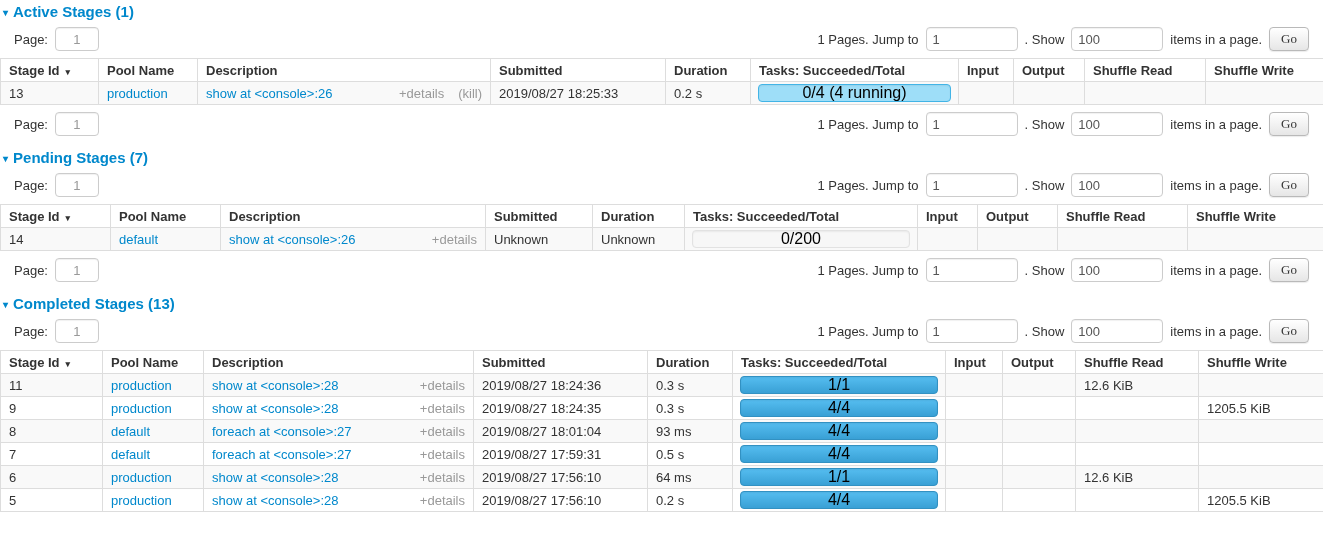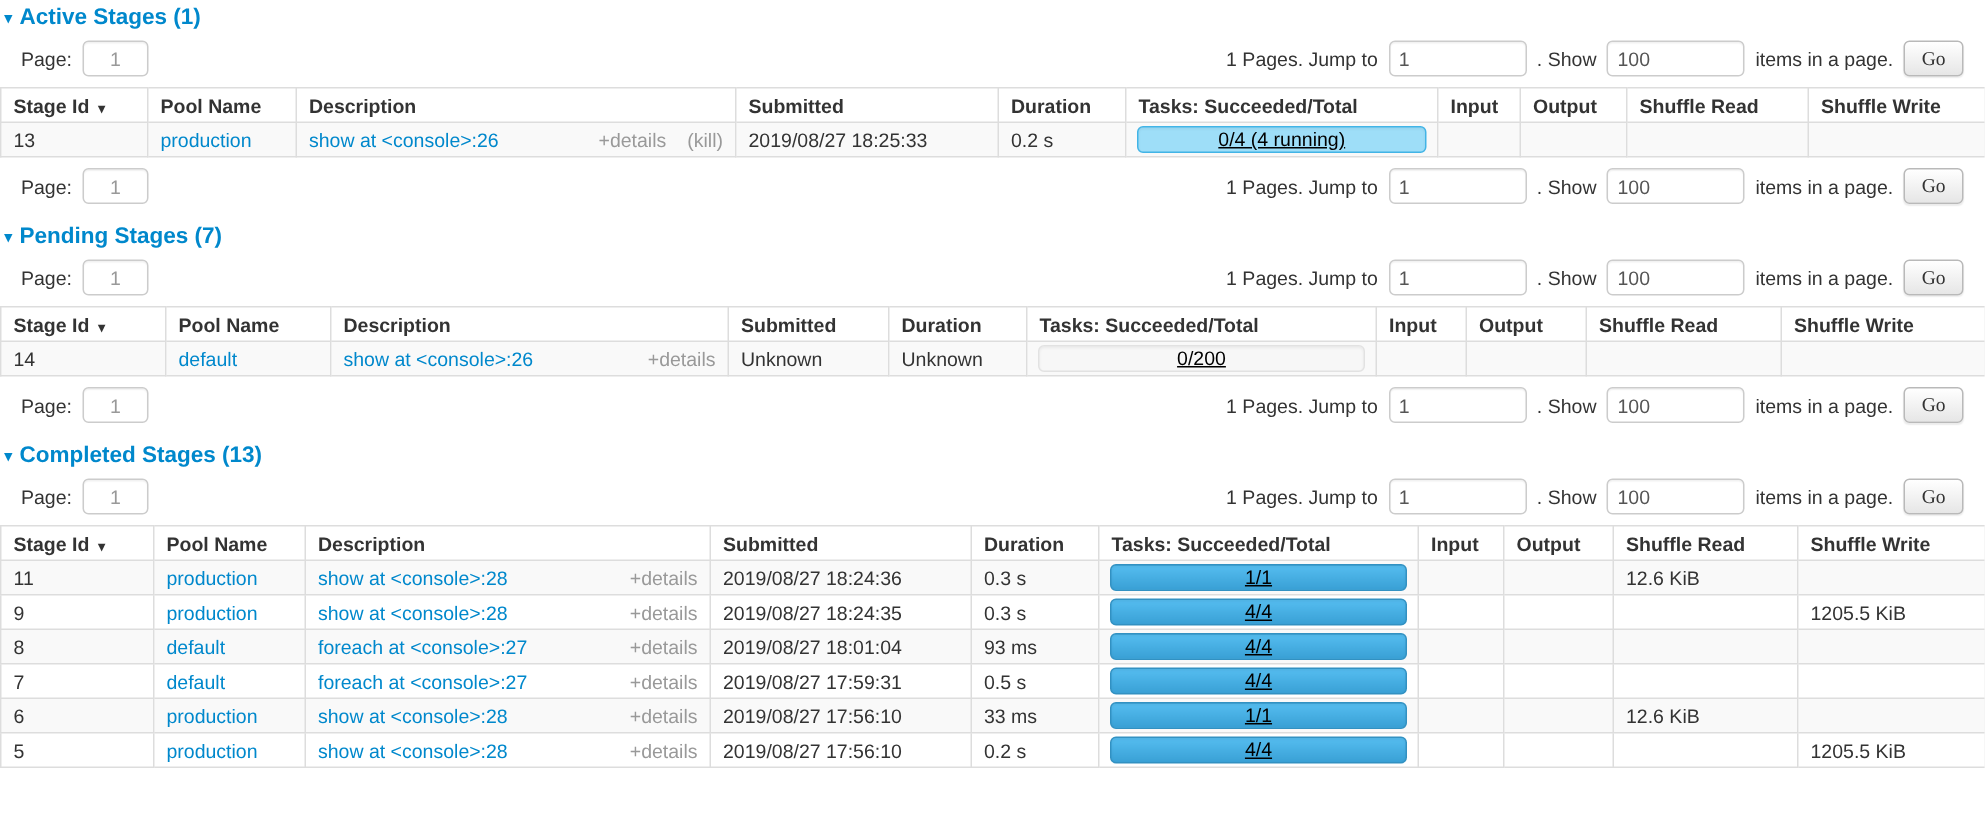--- a/index.html
+++ b/index.html
@@ -57,23 +57,22 @@
   .sort-arrow { margin-left: 6px; font-size: 9px; color: #333; }
 
   .desc-extra { float: right; }
   .muted { color: #999; cursor: pointer; }
   .desc-extra .muted + .muted { margin-left: 14px; }
 
   .tasks-td { padding: 2px 7px; }
   .progress {
     height: 16px; border: 1px solid #e2e2e2; border-radius: 4px;
     background: #f7f7f7; text-align: center;
-    font-size: 13px; line-height: 16px; color: #000;
+    font-size: 16px; line-height: 16px; color: #000;
     box-shadow: inset 0 1px 2px rgba(0,0,0,.06);
-    text-decoration: underline;
   }
   .progress.kind-running { background: #9edef8; border-color: #42b4e6; }
   .progress.kind-done {
     background: linear-gradient(#55bdf0, #39a0d5);
     border-color: #3291c2;
   }
 </style>
 </head>
 <body>
 
@@ -335,21 +334,21 @@
             <td></td>
             <td></td>
             <td></td>
             <td></td>
           </tr>
           <tr>
             <td>6</td>
             <td><a>production</a></td>
             <td><span class="desc-extra"><span class="muted">+details</span></span><a>show at &lt;console&gt;:28</a></td>
             <td>2019/08/27 17:56:10</td>
-            <td>33 ms</td>
+            <td>64 ms</td>
             <td class="tasks-td">
               <div class="progress kind-done"><span>1/1</span></div>
             </td>
             <td></td>
             <td></td>
             <td>12.6 KiB</td>
             <td></td>
           </tr>
           <tr>
             <td>5</td>

